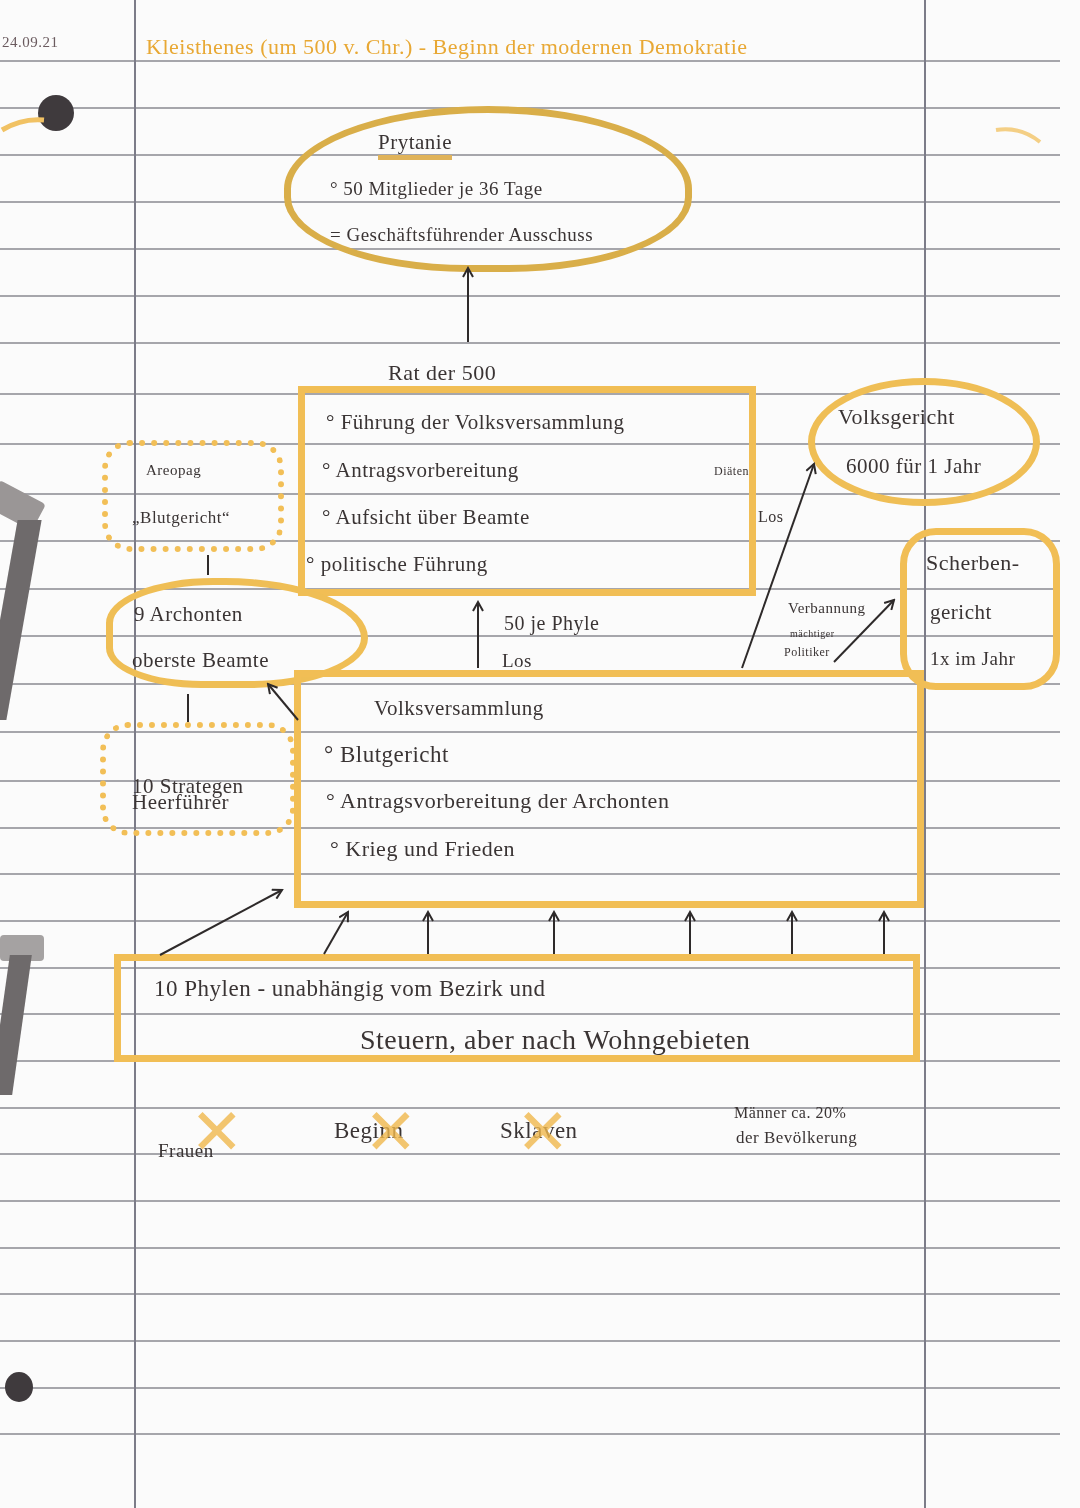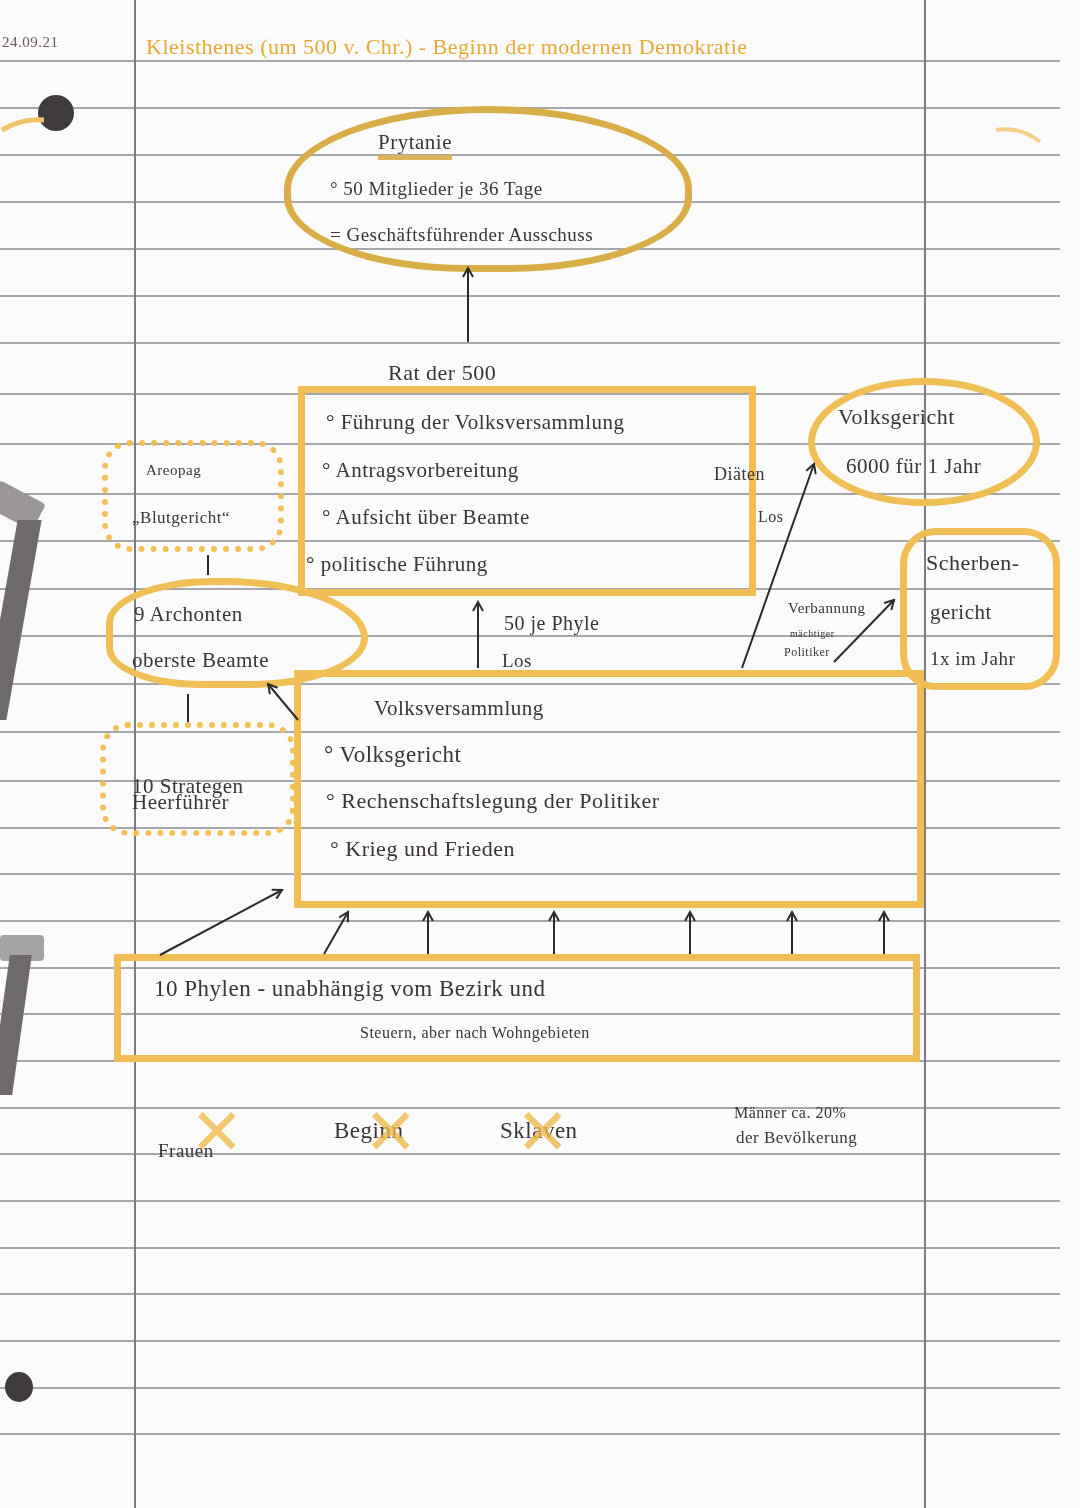--- a/index.html
+++ b/index.html
@@ -72,21 +72,21 @@
 <div class="hand" style="left:388px;top:360px;font-size:22px">Rat der 500</div>
 <div class="box" style="left:298px;top:386px;width:458px;height:210px"></div>
 <div class="hand" style="left:326px;top:410px;font-size:21px">° Führung der Volksversammlung</div>
 <div class="hand" style="left:322px;top:458px;font-size:21px">° Antragsvorbereitung</div>
 <div class="hand" style="left:322px;top:505px;font-size:21px">° Aufsicht über Beamte</div>
 <div class="hand" style="left:306px;top:552px;font-size:21px">° politische Führung</div>
 
 <div class="ellipse" style="left:808px;top:378px;width:232px;height:128px"></div>
 <div class="hand" style="left:838px;top:404px;font-size:22px">Volksgericht</div>
 <div class="hand" style="left:846px;top:454px;font-size:21px">6000 für 1 Jahr</div>
-<div class="hand" style="left:714px;top:464px;font-size:18px">Diäten</div>
+<div class="hand" style="left:714px;top:464px;font-size:12px">Diäten</div>
 <div class="hand" style="left:758px;top:508px;font-size:16px">Los</div>
 
 <div class="box" style="left:900px;top:528px;width:160px;height:162px;border-radius:36px"></div>
 <div class="hand" style="left:926px;top:550px;font-size:22px">Scherben-</div>
 <div class="hand" style="left:930px;top:600px;font-size:21px">gericht</div>
 <div class="hand" style="left:930px;top:648px;font-size:19px">1x im Jahr</div>
 <div class="hand" style="left:788px;top:600px;font-size:15px">Verbannung</div>
 <div class="hand" style="left:790px;top:628px;font-size:10px">mächtiger</div>
 <div class="hand" style="left:784px;top:645px;font-size:12px">Politiker</div>
 
@@ -100,27 +100,27 @@
 
 <div class="cloud" style="left:100px;top:722px;width:196px;height:114px"></div>
 <div class="hand" style="left:132px;top:774px;font-size:21px">10 Strategen</div>
 <div class="hand" style="left:132px;top:790px;font-size:21px">Heerführer</div>
 
 <div class="hand" style="left:504px;top:612px;font-size:20px">50 je Phyle</div>
 <div class="hand" style="left:502px;top:650px;font-size:19px">Los</div>
 
 <div class="box" style="left:294px;top:670px;width:630px;height:238px"></div>
 <div class="hand" style="left:374px;top:696px;font-size:21px">Volksversammlung</div>
-<div class="hand" style="left:324px;top:742px;font-size:23px">° Volksgericht</div>
-<div class="hand" style="left:326px;top:788px;font-size:22px">° Rechenschaftslegung der Politiker</div>
+<div class="hand" style="left:324px;top:742px;font-size:23px">° Blutgericht</div>
+<div class="hand" style="left:326px;top:788px;font-size:22px">° Antragsvorbereitung der Archonten</div>
 <div class="hand" style="left:330px;top:836px;font-size:22px">° Krieg und Frieden</div>
 
 <div class="box" style="left:114px;top:954px;width:806px;height:108px"></div>
 <div class="hand" style="left:154px;top:976px;font-size:23px">10 Phylen - unabhängig vom Bezirk und</div>
-<div class="hand" style="left:360px;top:1024px;font-size:16px">Steuern, aber nach Wohngebieten</div>
+<div class="hand" style="left:360px;top:1024px;font-size:28px">Steuern, aber nach Wohngebieten</div>
 
 <div class="hand" style="left:158px;top:1140px;font-size:19px">Frauen</div>
 <div class="xmark" style="left:190px;top:1100px">✕</div>
 <div class="hand" style="left:334px;top:1118px;font-size:23px">Beginn</div>
 <div class="xmark" style="left:364px;top:1100px">✕</div>
 <div class="hand" style="left:500px;top:1118px;font-size:23px">Sklaven</div>
 <div class="xmark" style="left:516px;top:1100px">✕</div>
 <div class="hand" style="left:734px;top:1104px;font-size:16px">Männer ca. 20%</div>
 <div class="hand" style="left:736px;top:1128px;font-size:17px">der Bevölkerung</div>
 

